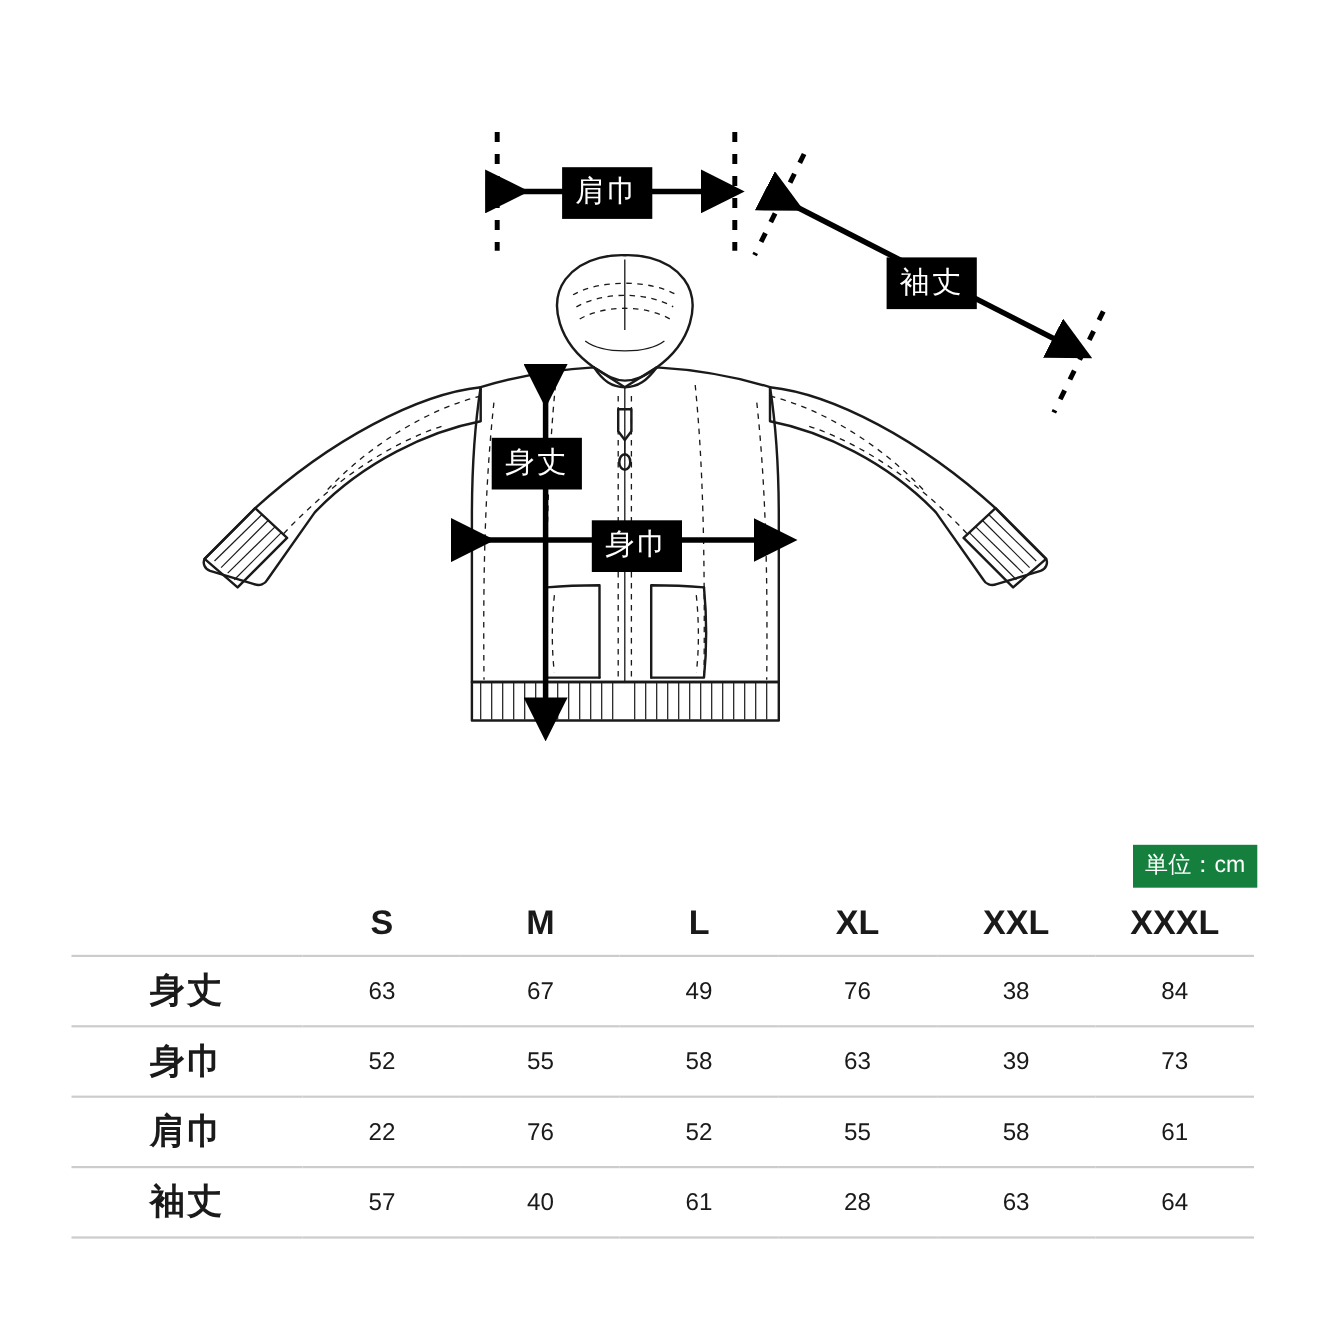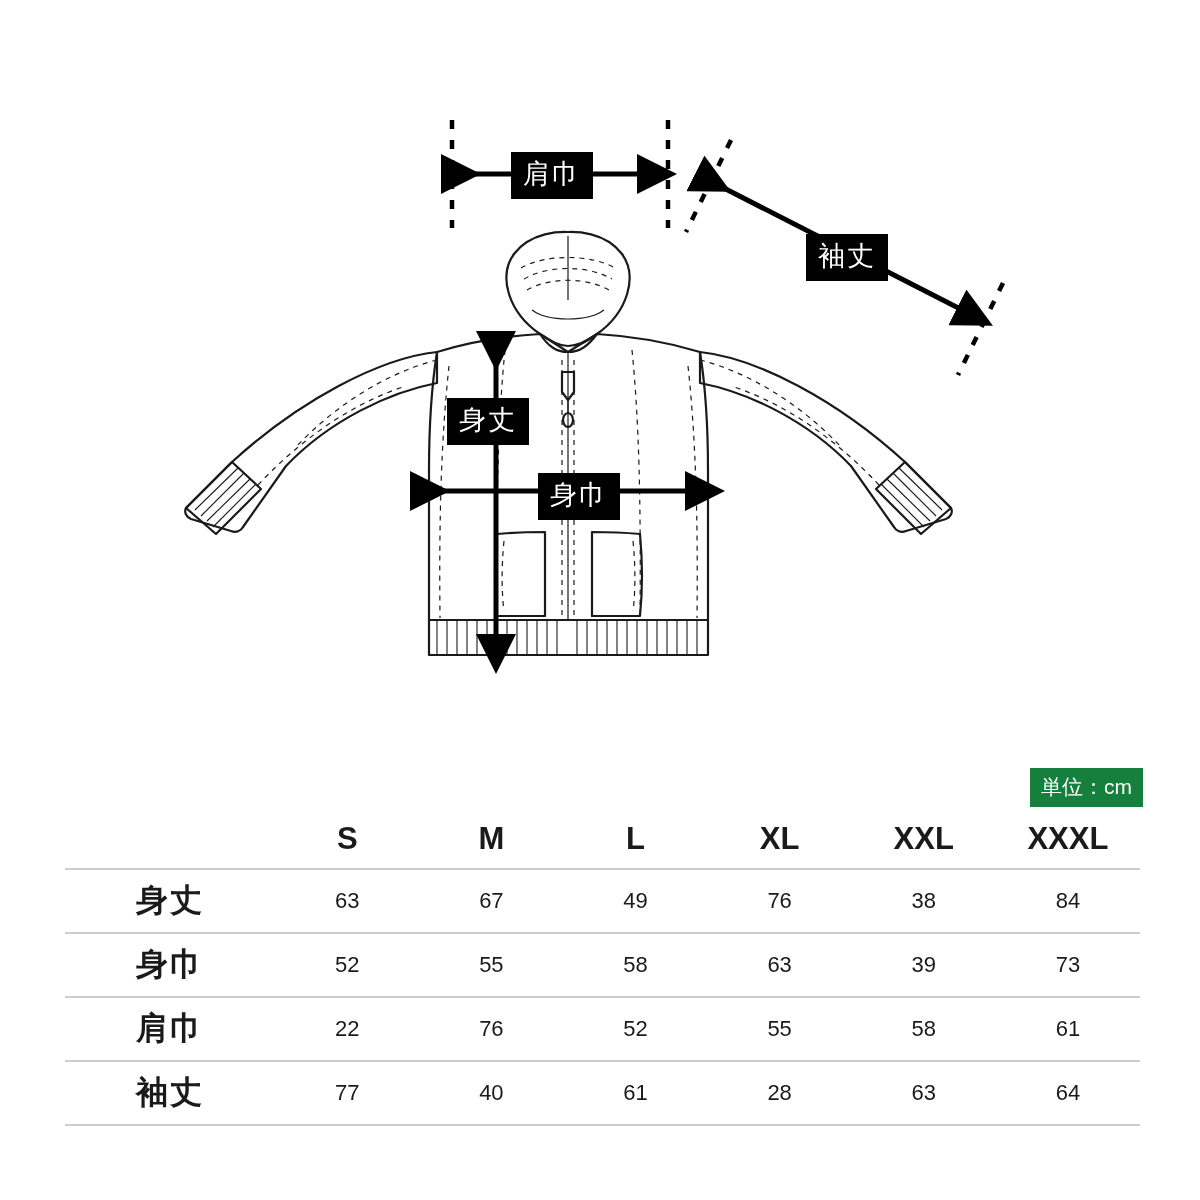--- a/index.html
+++ b/index.html
@@ -300,21 +300,21 @@
         <td class="rowhead">肩巾</td>
         <td>22</td>
         <td>76</td>
         <td>52</td>
         <td>55</td>
         <td>58</td>
         <td>61</td>
       </tr>
       <tr>
         <td class="rowhead">袖丈</td>
-        <td>77</td>
+        <td>57</td>
         <td>40</td>
         <td>61</td>
         <td>28</td>
         <td>63</td>
         <td>64</td>
       </tr>
     </tbody>
   </table>
 </div>
 

